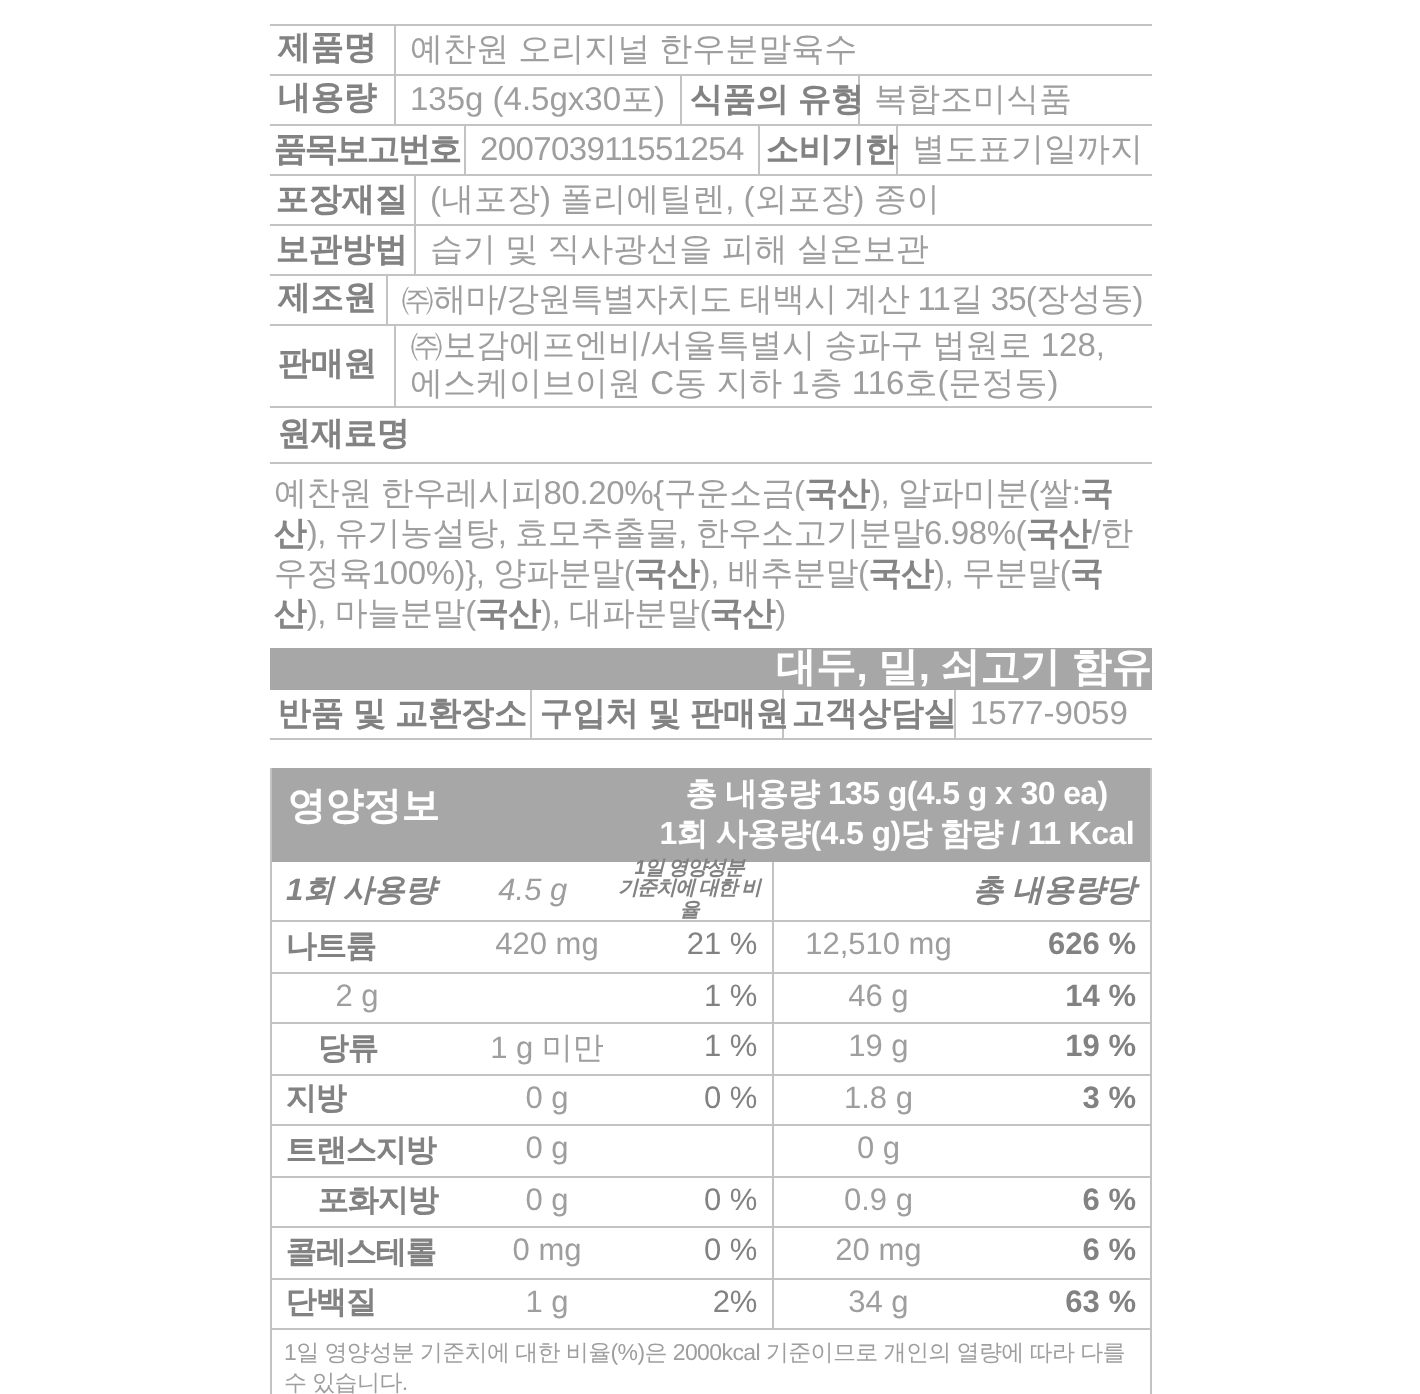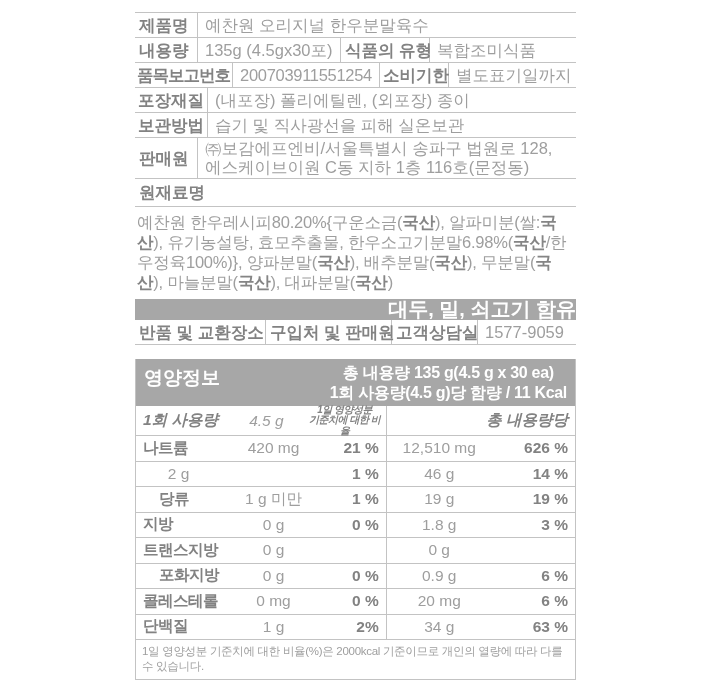--- a/index.html
+++ b/index.html
@@ -21,21 +21,21 @@
   .irow{
     display:flex;align-items:stretch;min-height:25px;
     border-bottom:1.5px solid var(--border);
     font-size:16.5px;line-height:1.15;
   }
   .cell{display:flex;align-items:center;}
   .lb{font-weight:bold;color:var(--dark);padding:1px 4px;border-right:1.5px solid var(--border);white-space:nowrap;}
   .vl{color:var(--light);padding:1px 7px;white-space:nowrap;}
   .grow{flex:1;}
   .br{border-right:1.5px solid var(--border);}
-  .w63{width:63px;}  .w108{width:108px;letter-spacing:-1px;padding-left:2px;padding-right:2px;}
+  .w63{width:63px;font-family:Liberation Mono, monospace;}  .w108{width:108px;letter-spacing:-1px;padding-left:2px;padding-right:2px;}
   .w73{width:73px;padding-left:3px;padding-right:3px;}
   .w89{width:89px;padding-left:4px;}
   .w69{width:69px;padding-left:3px;padding-right:2px;}
   .w143{width:143px;} .w148{width:148px;letter-spacing:-0.3px;}
   .tall{min-height:40px;}
   .two-line div{line-height:19px;}
   .sec-head{min-height:28px;}
   .sec-head .lb{border-right:none;}
 
   
@@ -72,21 +72,21 @@
   .n-col-amt{width:85px;text-align:center;color:var(--light);}
   .n-col-daily{
     margin-left:auto;padding-right:3px;text-align:center;
     font-size:10px;line-height:10.5px;font-weight:bold;color:var(--dark);letter-spacing:-0.5px;
   }
   .n-col-total{flex:1;text-align:right;padding-right:7px;font-weight:bold;color:var(--dark);}
   .n-row{display:flex;align-items:stretch;height:25.5px;border-bottom:1.5px solid var(--border);font-size:15.5px;}
   .nr-name{width:95px;padding-left:7px;font-weight:bold;color:var(--dark);display:flex;align-items:center;white-space:nowrap;letter-spacing:-0.5px;}
   .indent .nr-name{padding-left:23px;}
   .nr-sv{width:85px;display:flex;align-items:center;justify-content:center;color:var(--light);white-space:nowrap;}
-  .nr-sp{flex:1;display:flex;align-items:center;justify-content:flex-end;padding-right:7px;font-weight:bold;color:var(--dark);}
+  .nr-sp{flex:1;display:flex;align-items:center;justify-content:flex-end;padding-right:7px;font-weight:normal;color:var(--dark);}
   .nr-tv{width:105px;display:flex;align-items:center;justify-content:center;color:var(--light);}
   .nr-tp{flex:1;display:flex;align-items:center;justify-content:flex-end;padding-right:7px;font-weight:bold;color:var(--dark);}
   .n-foot{padding:4px 6px 5px 6px;font-size:11.5px;color:var(--light);letter-spacing:-0.3px;}
 </style>
 </head>
 <body>
 
 <div class="sheet">
 
   <div class="info">
@@ -113,20 +113,24 @@
     <div class="irow">
       <div class="cell lb w73">포장재질</div>
       <div class="cell vl grow">(내포장) 폴리에틸렌, (외포장) 종이</div>
     </div>
 
     <div class="irow">
       <div class="cell lb w73">보관방법</div>
       <div class="cell vl grow">습기 및 직사광선을 피해 실온보관</div>
     </div>
 
+    <div class="irow">
+      <div class="cell lb w63">제조원</div>
+      <div class="cell vl grow" style="letter-spacing:-0.4px;">㈜해마/강원특별자치도 태백시 계산 11길 35(장성동)</div>
+    </div>
 
     <div class="irow tall">
       <div class="cell lb w63">판매원</div>
       <div class="cell vl grow two-line" style="flex-direction:column;align-items:flex-start;justify-content:center;text-align:right;">
         <div>㈜보감에프엔비/서울특별시 송파구 법원로 128,</div>
         <div>에스케이브이원 C동 지하 1층 116호(문정동)</div>
       </div>
     </div>
 
     <div class="irow sec-head">

